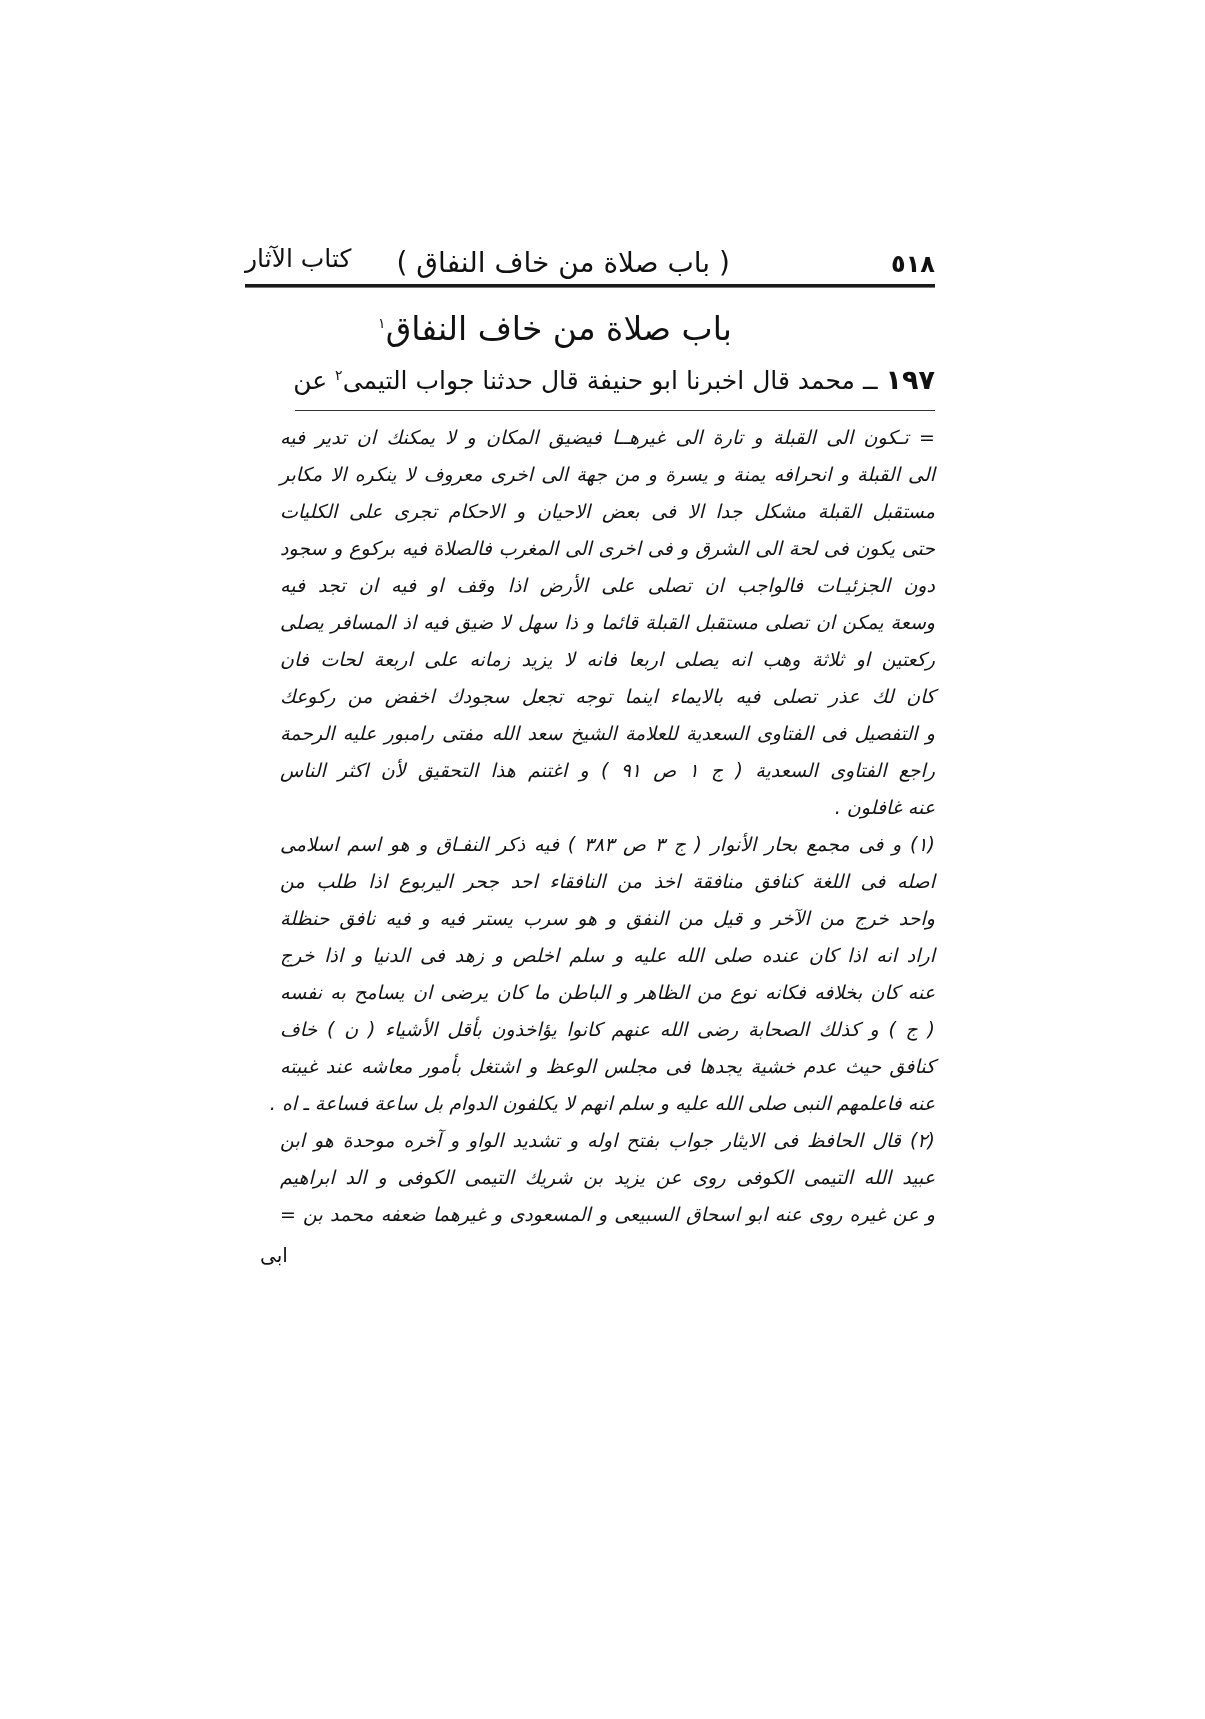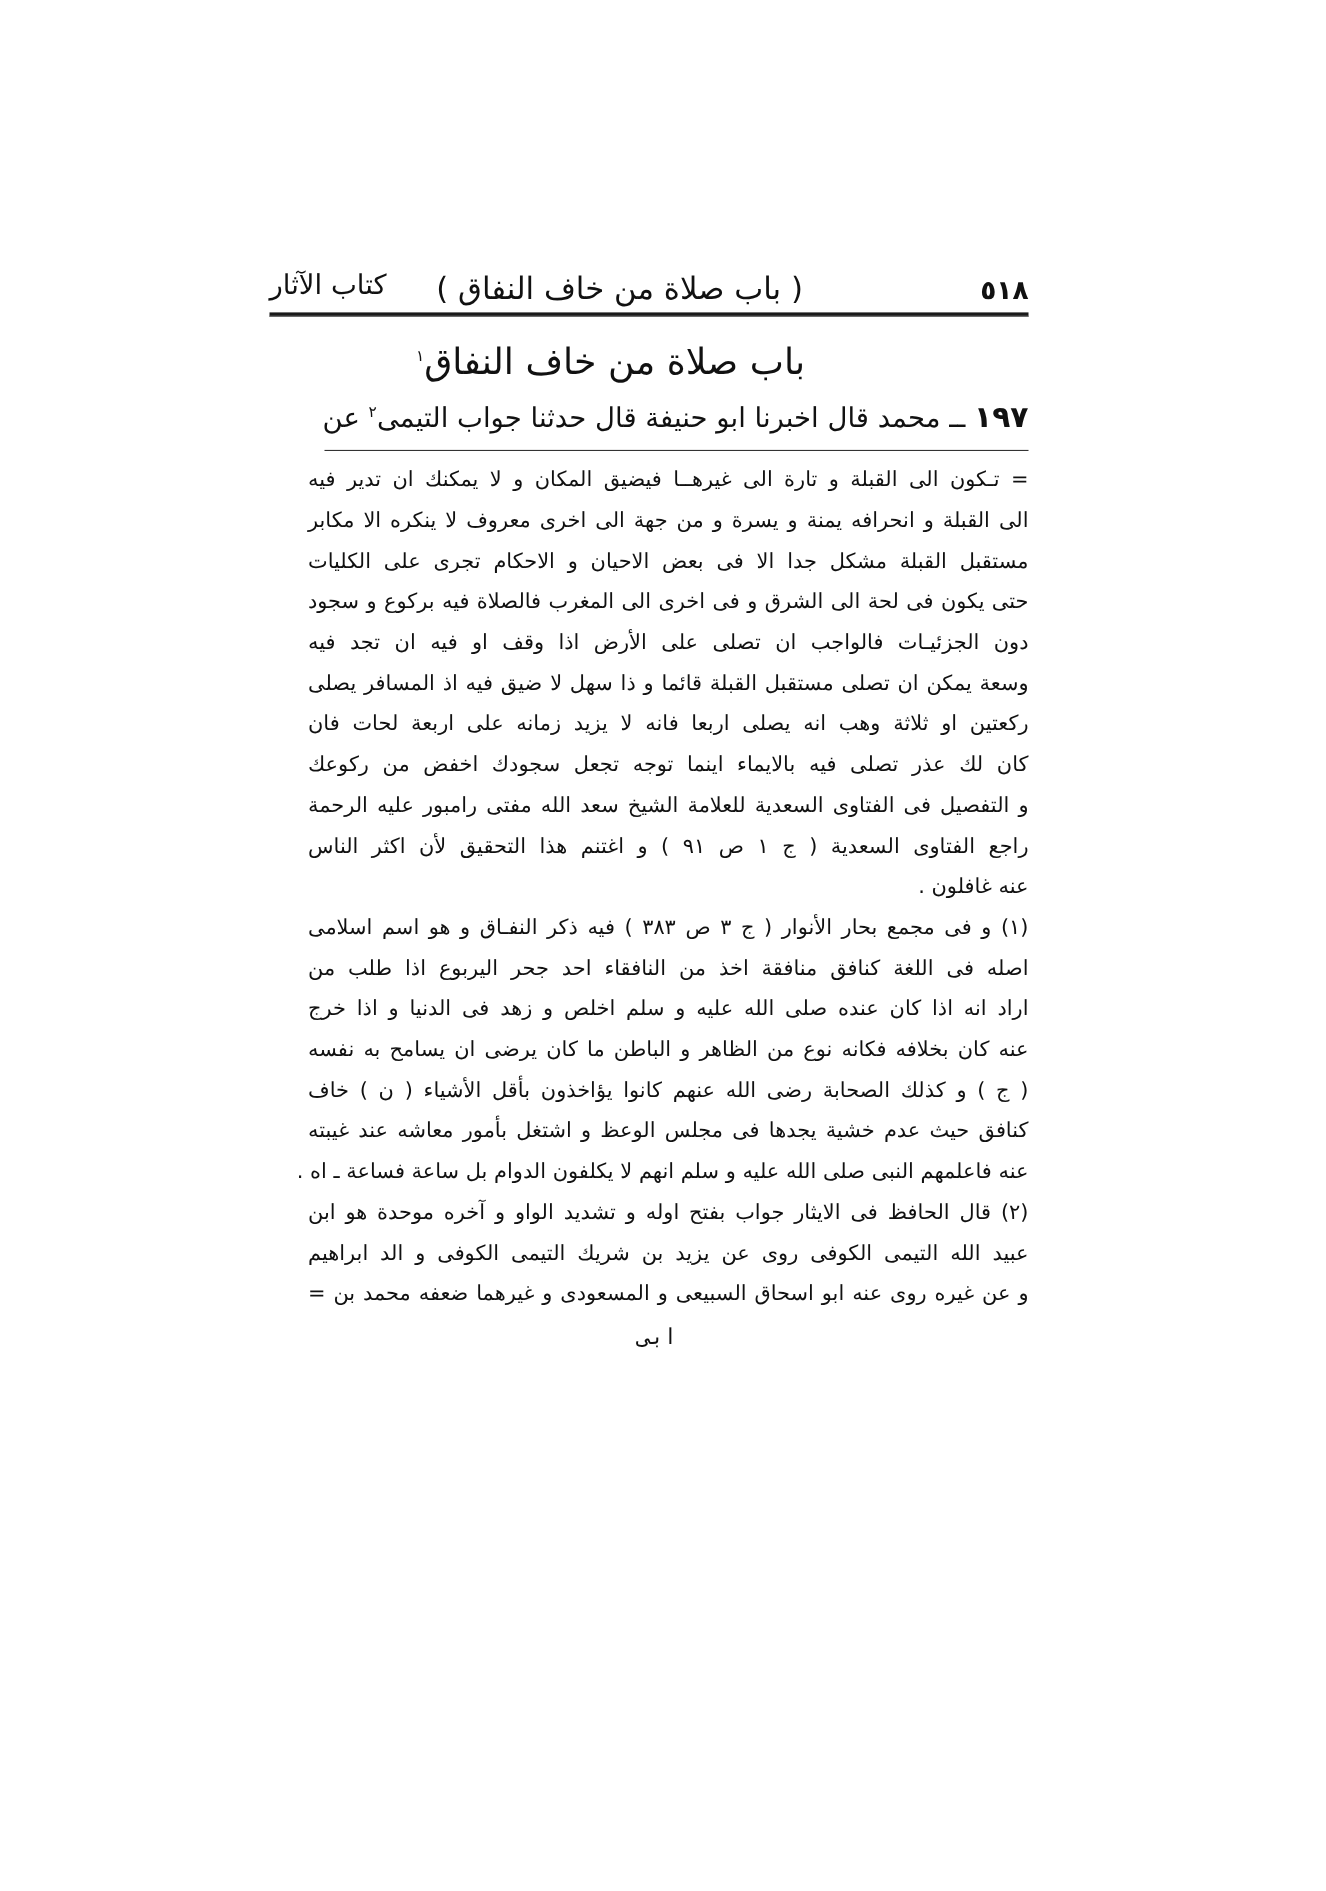--- a/index.html
+++ b/index.html
@@ -91,30 +91,30 @@
       text-align-last: justify;
       width: 655px;
       margin-right: 0;
     }
     .note-line.short {
       text-align-last: right;
     }
     .fn-block {
       position: relative;
       padding-right: 0;
+      font-style: italic;
     }
     .fn-marker {
       display: inline;
     }
     .catchword {
       font-size: 20px;
       margin-top: 4px;
-      text-align: center;
+      text-align: left;
       padding-left: 15px;
-      font-family: Liberation Mono, monospace;
     }
   </style>
 </head>
 <body>
 
 <div class="page">
 
   <div class="running-head">
     <span class="page-number">٥١٨</span>
     <span class="head-chapter">( باب صلاة من خاف النفاق )</span>
@@ -147,20 +147,21 @@
       <div class="note-line">ركعتين او ثلاثة وهب انه يصلى اربعا فانه لا يزيد زمانه على اربعة لحات فان</div>
       <div class="note-line">كان لك عذر تصلى فيه بالايماء اينما توجه تجعل سجودك اخفض من ركوعك</div>
       <div class="note-line">و التفصيل فى الفتاوى السعدية للعلامة الشيخ سعد الله مفتى رامبور عليه الرحمة</div>
       <div class="note-line">راجع الفتاوى السعدية ( ج ١ ص ٩١ ) و اغتنم هذا التحقيق لأن اكثر الناس</div>
       <div class="note-line short">عنه غافلون .</div>
     </div>
 
     <div class="fn-block">
       <div class="note-line"><span class="fn-marker">(١)</span> <span>و فى مجمع بحار الأنوار ( ج ٣ ص ٣٨٣ ) فيه ذكر النفـاق و هو اسم اسلامى</span></div>
       <div class="note-line">اصله فى اللغة كنافق منافقة اخذ من النافقاء احد جحر اليربوع اذا طلب من</div>
+      <div class="note-line">واحد خرج من الآخر و قيل من النفق و هو سرب يستر فيه و فيه نافق حنظلة</div>
       <div class="note-line">اراد انه اذا كان عنده صلى الله عليه و سلم اخلص و زهد فى الدنيا و اذا خرج</div>
       <div class="note-line">عنه كان بخلافه فكانه نوع من الظاهر و الباطن ما كان يرضى ان يسامح به نفسه</div>
       <div class="note-line">( ج ) و كذلك الصحابة رضى الله عنهم كانوا يؤاخذون بأقل الأشياء ( ن ) خاف</div>
       <div class="note-line">كنافق حيث عدم خشية يجدها فى مجلس الوعظ و اشتغل بأمور معاشه عند غيبته</div>
       <div class="note-line">عنه فاعلمهم النبى صلى الله عليه و سلم انهم لا يكلفون الدوام بل ساعة فساعة ـ اه .</div>
     </div>
 
     <div class="fn-block">
       <div class="note-line"><span class="fn-marker">(٢)</span> <span>قال الحافظ فى الايثار جواب بفتح اوله و تشديد الواو و آخره موحدة هو ابن</span></div>
       <div class="note-line">عبيد الله التيمى الكوفى روى عن يزيد بن شريك التيمى الكوفى و الد ابراهيم</div>

